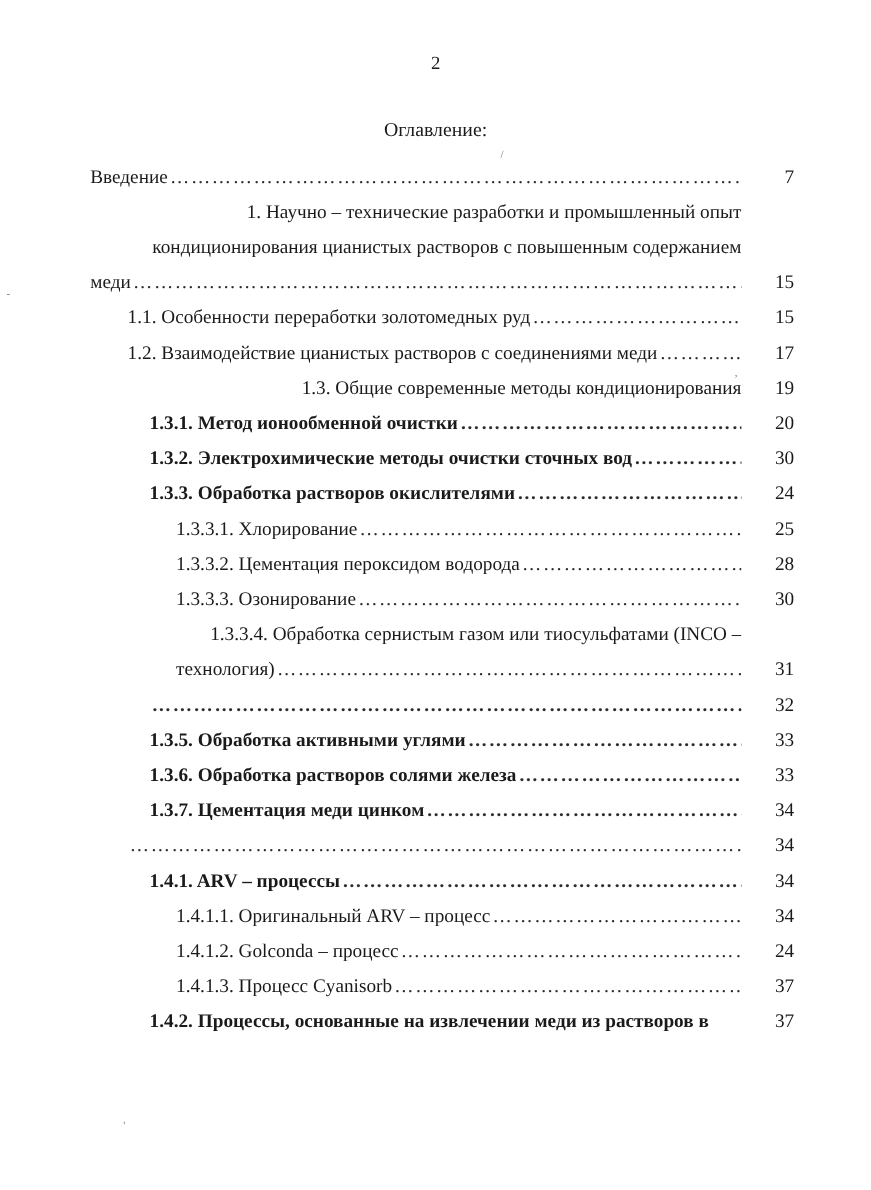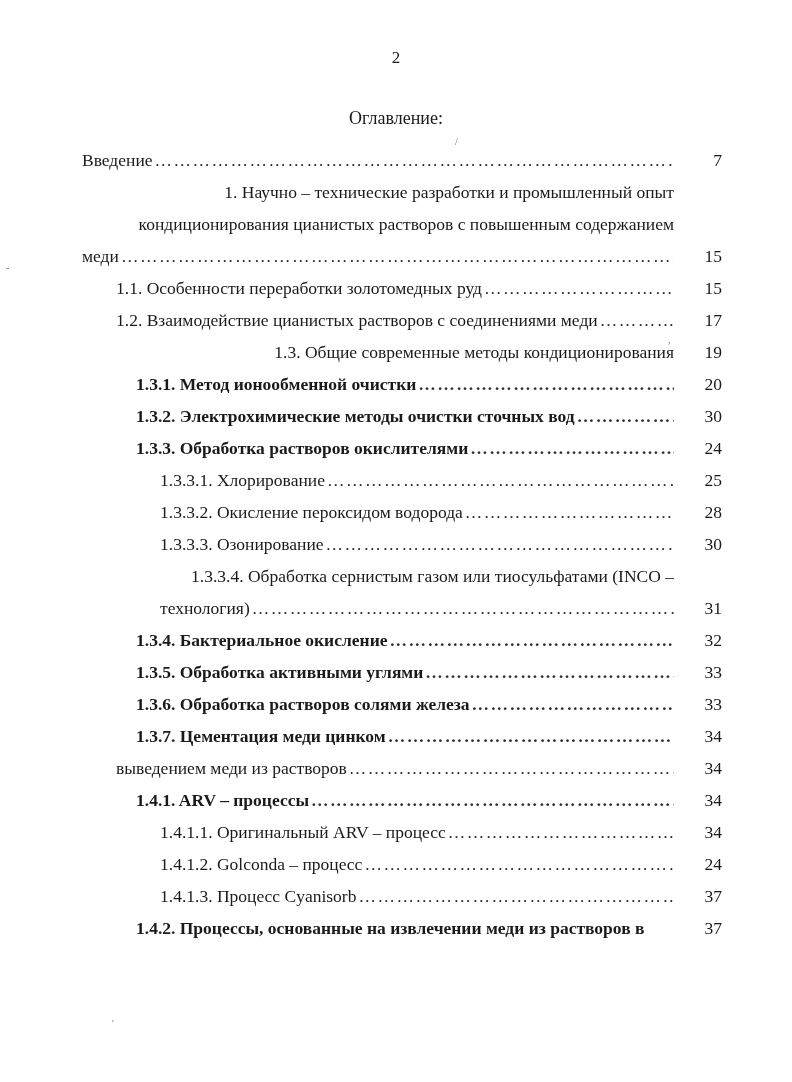--- a/index.html
+++ b/index.html
@@ -134,21 +134,21 @@
         <div class="last-line lvl3">
           <span class="txt">1.3.3.1. Хлорирование</span>
           <span class="dots"></span>
         </div>
       </div>
       <span class="pg">25</span>
     </div>
     <div class="entry">
       <div class="content">
         <div class="last-line lvl3">
-          <span class="txt">1.3.3.2. Окисление пероксидом водорода</span>
+          <span class="txt">1.3.3.2. Цементация пероксидом водорода</span>
           <span class="dots"></span>
         </div>
       </div>
       <span class="pg">28</span>
     </div>
     <div class="entry">
       <div class="content">
         <div class="last-line lvl3">
           <span class="txt">1.3.3.3. Озонирование</span>
           <span class="dots"></span>
@@ -162,21 +162,20 @@
         <div class="last-line lvl3">
           <span class="txt">технология)</span>
           <span class="dots"></span>
         </div>
       </div>
       <span class="pg">31</span>
     </div>
     <div class="entry">
       <div class="content">
         <div class="last-line lvl2">
-          <span class="txt">1.3.4. Бактериальное окисление</span>
           <span class="dots"></span>
         </div>
       </div>
       <span class="pg">32</span>
     </div>
     <div class="entry">
       <div class="content">
         <div class="last-line lvl2">
           <span class="txt">1.3.5. Обработка активными углями</span>
           <span class="dots"></span>
@@ -198,21 +197,20 @@
         <div class="last-line lvl2">
           <span class="txt">1.3.7. Цементация меди цинком</span>
           <span class="dots"></span>
         </div>
       </div>
       <span class="pg">34</span>
     </div>
     <div class="entry">
       <div class="content">
         <div class="last-line lvl1">
-          <span class="txt">выведением меди из растворов</span>
           <span class="dots"></span>
         </div>
       </div>
       <span class="pg mid">34</span>
     </div>
     <div class="entry">
       <div class="content">
         <div class="last-line lvl2">
           <span class="txt">1.4.1. ARV – процессы</span>
           <span class="dots"></span>

